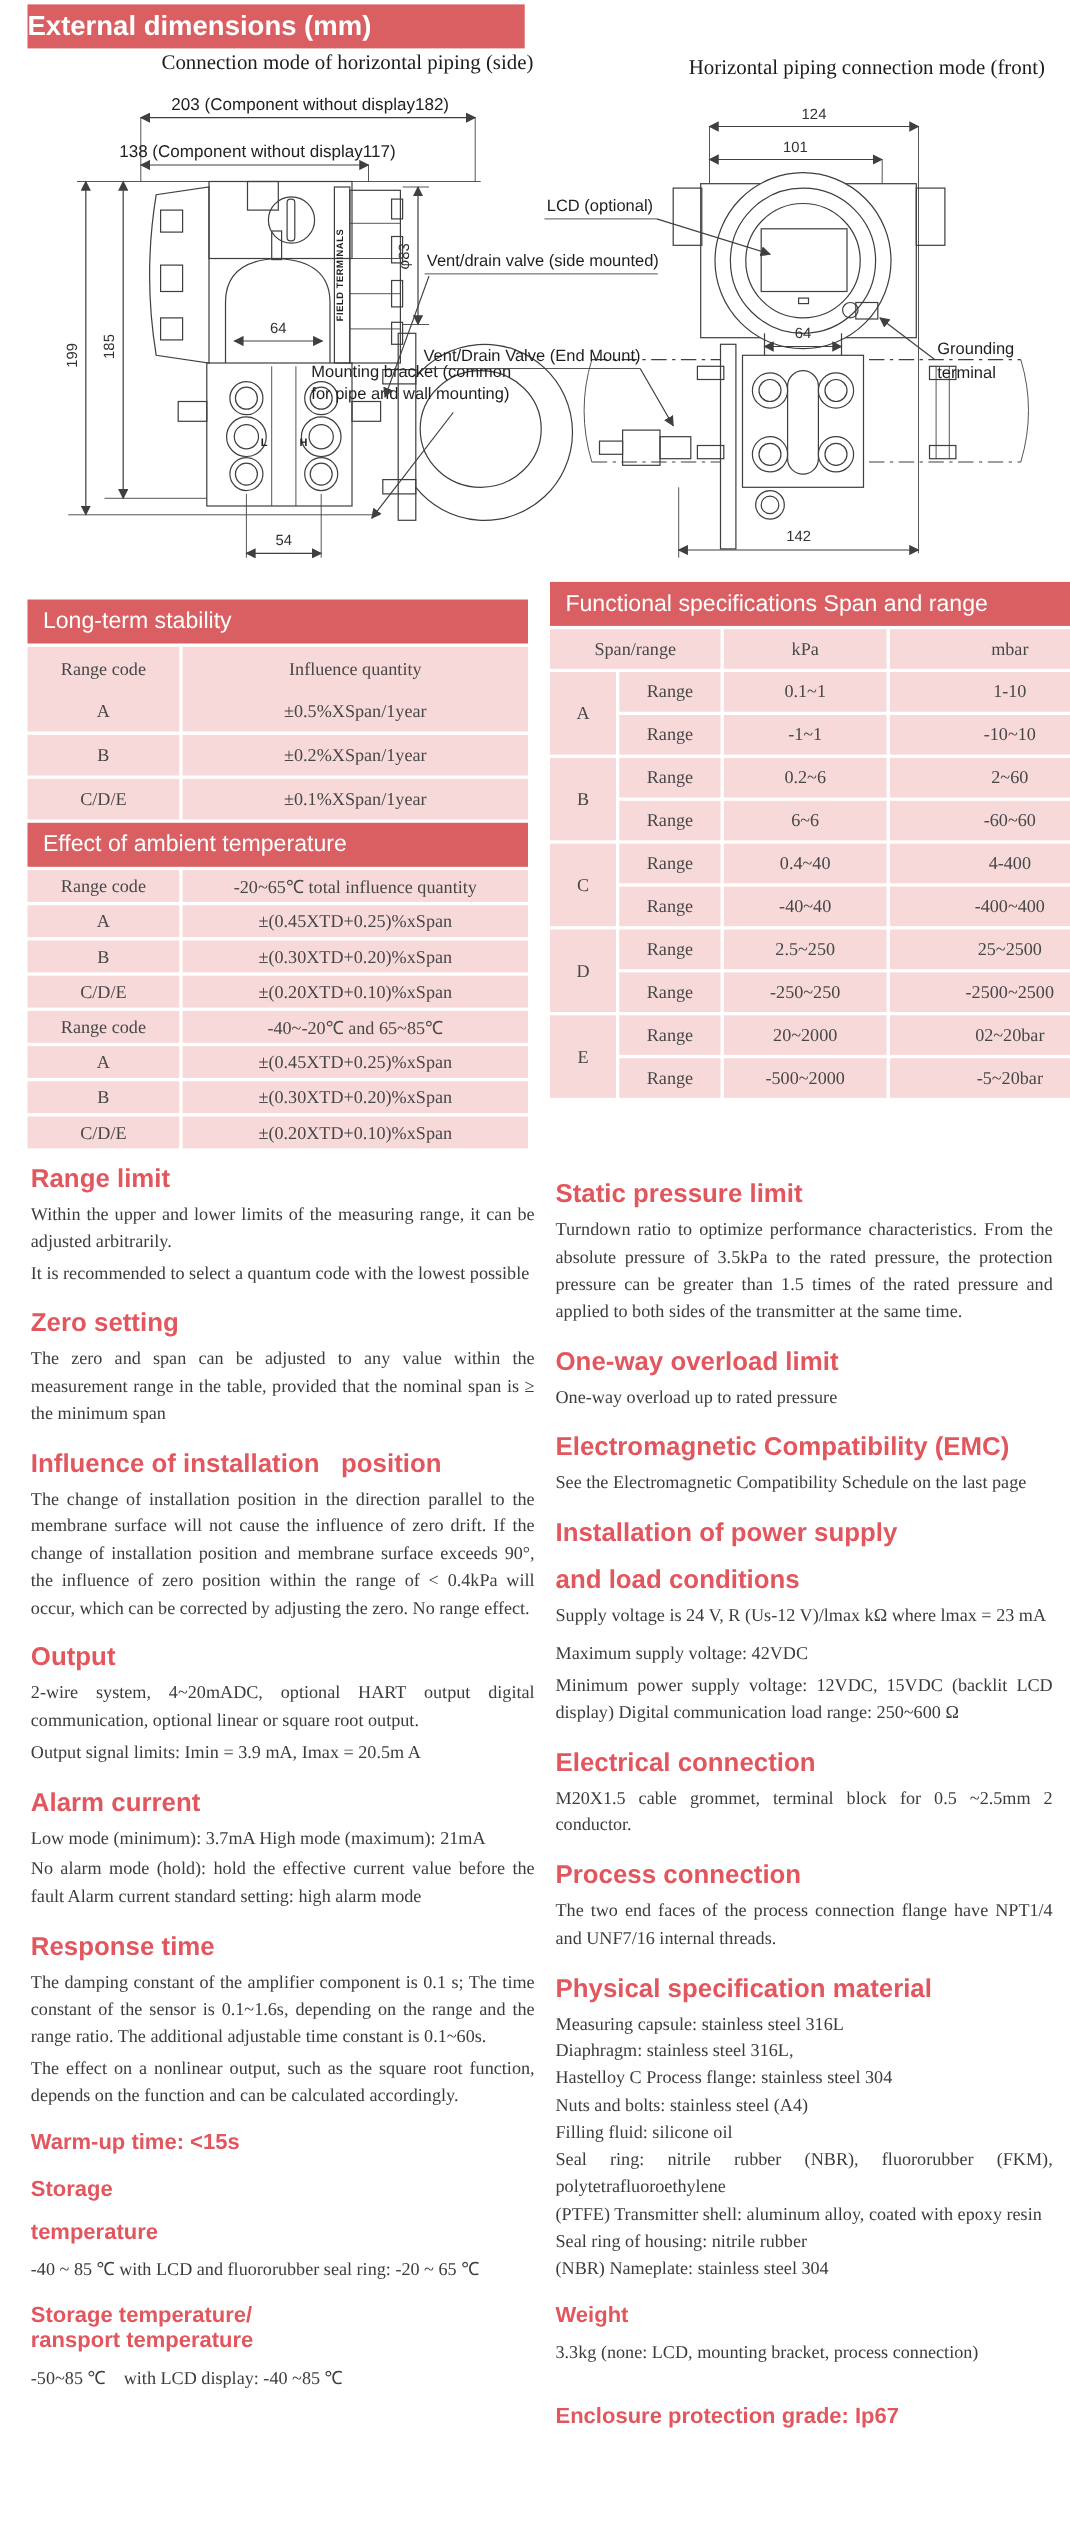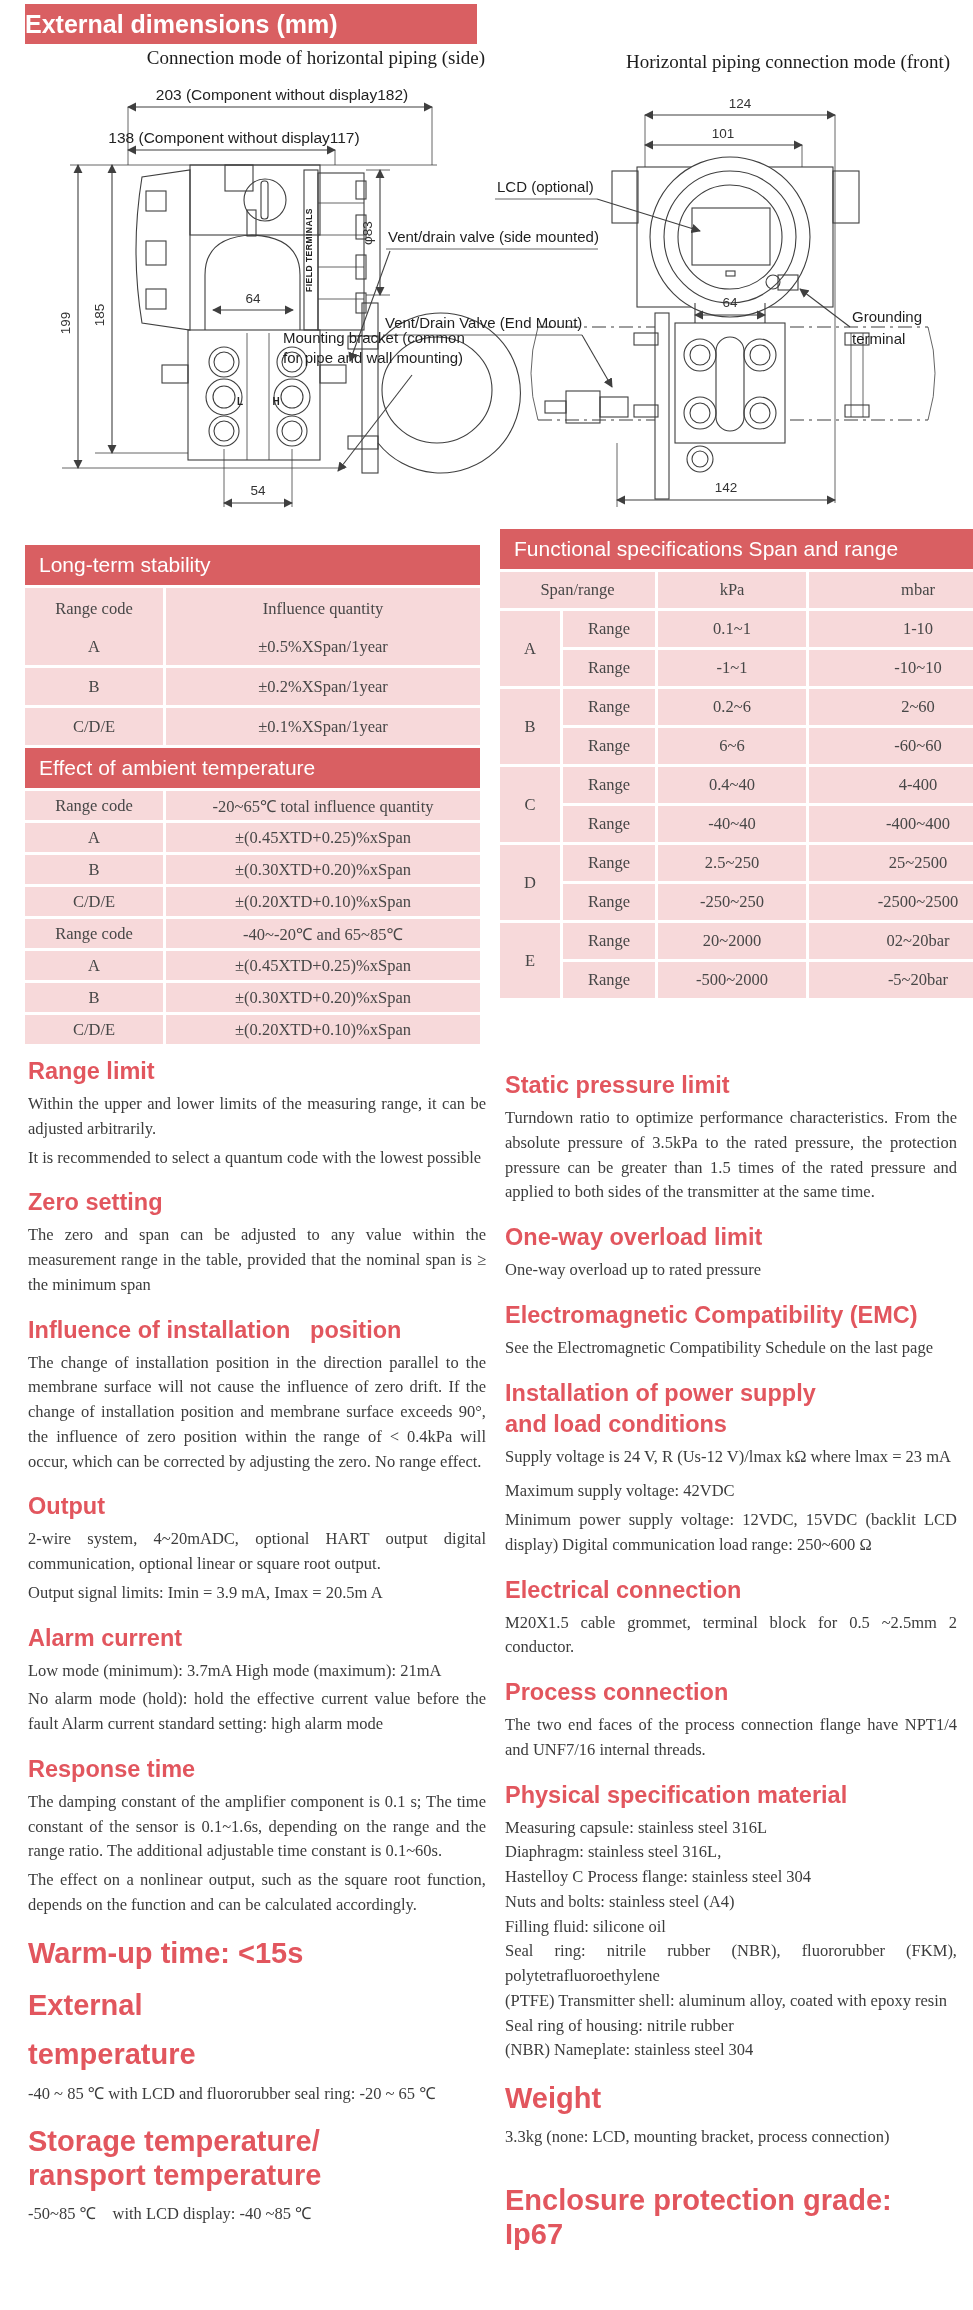--- a/index.html
+++ b/index.html
@@ -29,21 +29,21 @@
   .fun-grid { grid-template-columns:60px 92px 148px 1fr; grid-auto-rows:36px; }
   .span2r { grid-row:span 2; }
   .span2c { grid-column:span 2; }
 
   .col { position:absolute; top:1058px; }
   #col-left  { left:28px;  width:458px; }
   #col-right { left:505px; width:452px; }
   .sec { margin-bottom:19px; }
   .sec h3 { font-family:"Liberation Sans", sans-serif; color:#e2565e; font-size:23.5px;
             margin:0 0 7px 0; font-weight:bold; white-space:pre-wrap; line-height:1.15; }
-  .sec h3.big { font-size:29px; }
+  .sec h3.big { font-size:20px; }
   .sec h3.mt { margin-top:16px; }
   .sec p { margin:0 0 4px 0; font-size:16.5px; line-height:1.5; color:#3c3c3c;
            text-align:justify; }
   .sec p.pre { white-space:pre-wrap; }
   .sec .tight p { margin:0; }
 
   
   .draw { stroke:#3f3f3f; fill:none; stroke-width:1.1; }
   .thin { stroke-width:0.8; }
   text.dim { font-family:"Liberation Sans", sans-serif; font-size:13.5px; fill:#333;
@@ -349,21 +349,21 @@
     </div>
     <div class="sec">
       <h3>Response time</h3>
       <p>The damping constant of the amplifier component is 0.1 s; The time constant of the sensor is 0.1~1.6s, depending on the range and the range ratio. The additional adjustable time constant is 0.1~60s.</p>
       <p>The effect on a nonlinear output, such as the square root function, depends on the function and can be calculated accordingly.</p>
     </div>
     <div class="sec">
       <h3 class="big">Warm-up time: &lt;15s</h3>
     </div>
     <div class="sec">
-      <h3 class="big">External</h3>
+      <h3 class="big">Storage</h3>
       <h3 class="big mt">temperature</h3>
       <p style="margin-top:10px;">-40 ~ 85 ℃ with LCD and fluororubber seal ring: -20 ~ 65 ℃</p>
     </div>
     <div class="sec">
       <h3 class="big" style="margin-bottom:0;">Storage temperature/</h3>
       <h3 class="big">ransport temperature</h3>
       <p class="pre" style="margin-top:10px;">-50~85 ℃    with LCD display: -40 ~85 ℃</p>
     </div>
   </div>
 
@@ -374,21 +374,21 @@
     </div>
     <div class="sec">
       <h3>One-way overload limit</h3>
       <p>One-way overload up to rated pressure</p>
     </div>
     <div class="sec">
       <h3>Electromagnetic Compatibility (EMC)</h3>
       <p>See the Electromagnetic Compatibility Schedule on the last page</p>
     </div>
     <div class="sec">
-      <h3 style="margin-bottom:4px;">Installation of power supply</h3>
+      <h3 style="margin-bottom:16px;">Installation of power supply</h3>
       <h3>and load conditions</h3>
       <p>Supply voltage is 24 V, R (Us-12 V)/lmax kΩ where lmax = 23 mA</p>
       <p style="margin-top:10px;">Maximum supply voltage: 42VDC</p>
       <p>Minimum power supply voltage: 12VDC, 15VDC (backlit LCD display) Digital communication load range: 250~600 Ω</p>
     </div>
     <div class="sec">
       <h3>Electrical connection</h3>
       <p>M20X1.5 cable grommet, terminal block for 0.5 ~2.5mm 2 conductor.</p>
     </div>
     <div class="sec">

